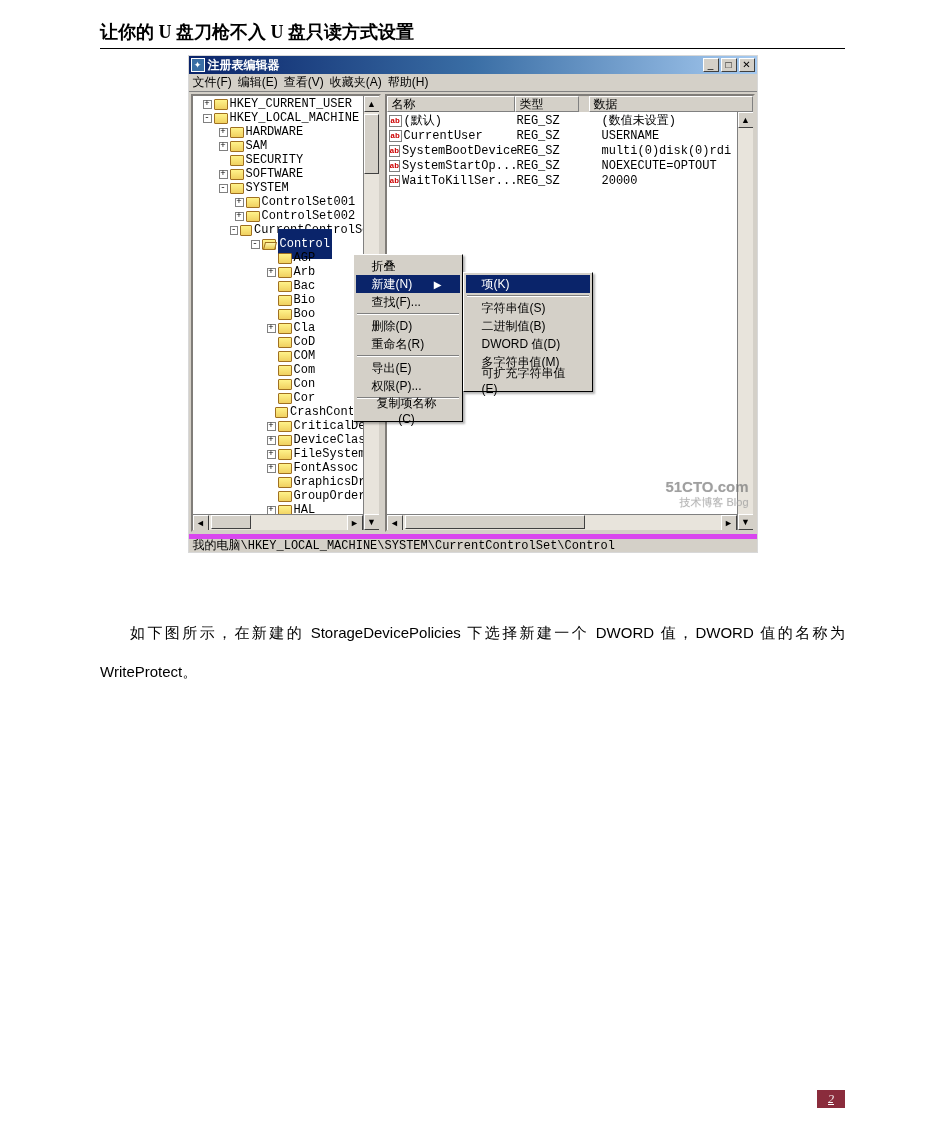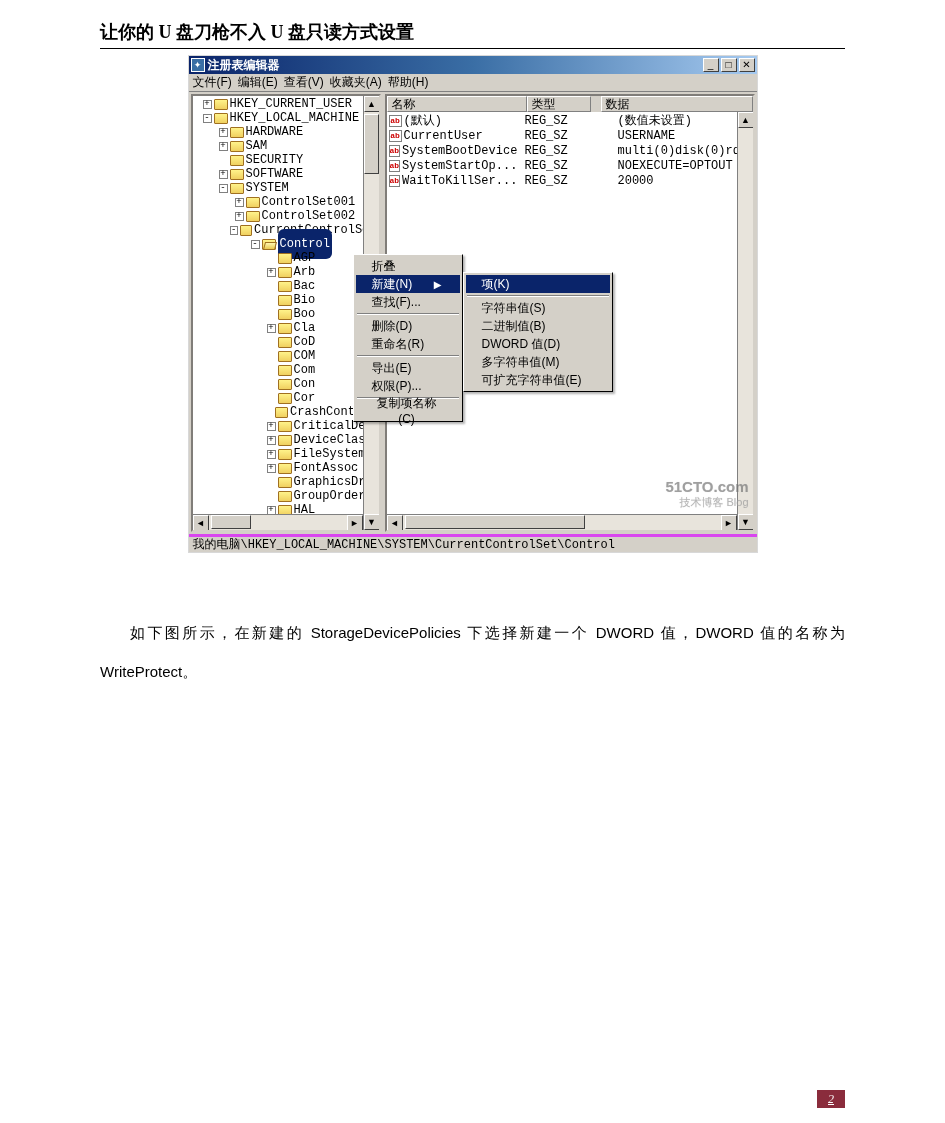--- a/index.html
+++ b/index.html
@@ -112,25 +112,25 @@
     height: 16px;
   }
   .list-header div {
     border: 1px solid #fff;
     border-right-color: #808080;
     border-bottom-color: #808080;
     padding: 0 4px;
     font-size: 12px;
     display: flex; align-items: center;
   }
-  .lh-name { width: 140px; }
+  .lh-name { width: 128px; }
   .lh-type { width: 64px; }
   .lh-data { flex: 1; margin-left: 10px; }
   .list-body { padding: 1px 0; font-family: "Courier New","SimSun",monospace; }
-  .list-row { display: flex; height: 15px; align-items: center; gap: 8px; }
+  .list-row { display: flex; height: 15px; align-items: center; }
   .list-row .c1 { width: 130px; padding-left: 2px; display:flex; align-items:center; gap:2px; }
   .list-row .c2 { width: 85px; }
   .list-row .c3 { flex: 1; white-space:nowrap; }
   .ab-icon {
     width: 13px; height: 12px;
     border: 1px solid #808080;
     background: #fff;
     display: inline-flex; align-items: center; justify-content: center;
     font-size: 8px;
     color: #c00;
@@ -164,41 +164,41 @@
     display:inline-block;
     position:relative;
   }
   .folder.open::before{
     content:"";
     position:absolute; left:1px; top:2px; right:-1px; bottom:-1px;
     background: linear-gradient(#fff7b0,#e8c850);
     border:1px solid #a07020;
     transform: skewX(-15deg);
   }
-  .tree-label.selected { background:#0a246a; color:#fff; padding:8px 2px;border-radius:6px;}
+  .tree-label.selected { background:#0a246a; color:#fff; padding:8px 2px;}
   .ind { display:inline-block; }
   .vscroll {
     position:absolute; right:0; top:0; bottom:0; width:16px;
     background:#d4d0c8; border-left:1px solid #808080;
     display:flex; flex-direction:column;
   }
   .hscroll {
     position:absolute; left:0; right:16px; bottom:0; height:16px;
     background:#d4d0c8; border-top:1px solid #808080;
     display:flex;
   }
   .sbtn { width:16px; height:16px; background:#d4d0c8;
     border:1px solid #fff; border-right-color:#404040; border-bottom-color:#404040;
     display:inline-flex; align-items:center; justify-content:center; font-size:9px; font-family:Arial; }
   .strack { flex:1; background:#e8e4dc; }
   .sthumb { background:#d4d0c8; border:1px solid #fff; border-right-color:#404040; border-bottom-color:#404040; }
   
   .statusbar {
     height:18px; background:#d4d0c8;
-    border-top:3px solid #d946ef;
+    border-top:5px solid #d946ef;
     padding:1px 4px; font-size:12px;
     display:flex; align-items:center;
     font-family:"SimSun","Courier New",monospace;
   }
   
   .menu {
     position:absolute;
     background:#d4d0c8;
     border:1px solid #808080;
     border-top-color:#fff; border-left-color:#fff;
@@ -570,21 +570,21 @@
           </div>
         <div class="menu-item">
             <span>权限(P)...</span>
           </div>
         <div class="menu-sep"></div>
         <div class="menu-item">
             <span>复制项名称(C)</span>
           </div>
       </div>
 
-      <div class="menu" style="left:274px; top:180px; width:150px;">
+      <div class="menu" style="left:274px; top:180px; width:130px;">
         <div class="menu-item highlight">
             <span>项(K)</span>
           </div>
         <div class="menu-sep"></div>
         <div class="menu-item">
             <span>字符串值(S)</span>
           </div>
         <div class="menu-item">
             <span>二进制值(B)</span>
           </div>

